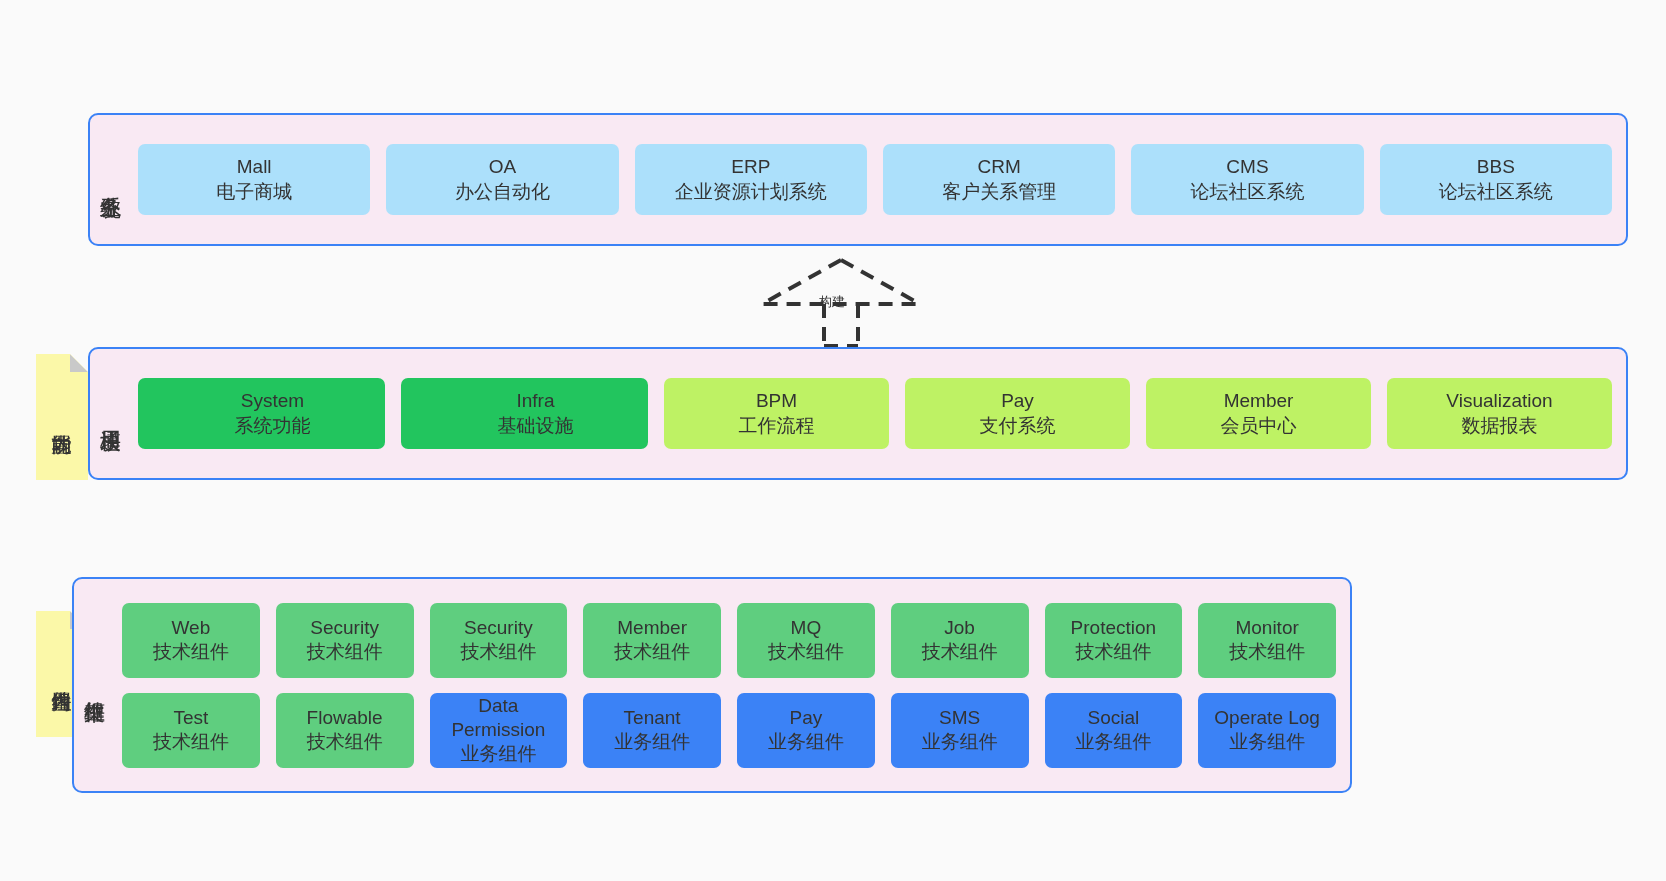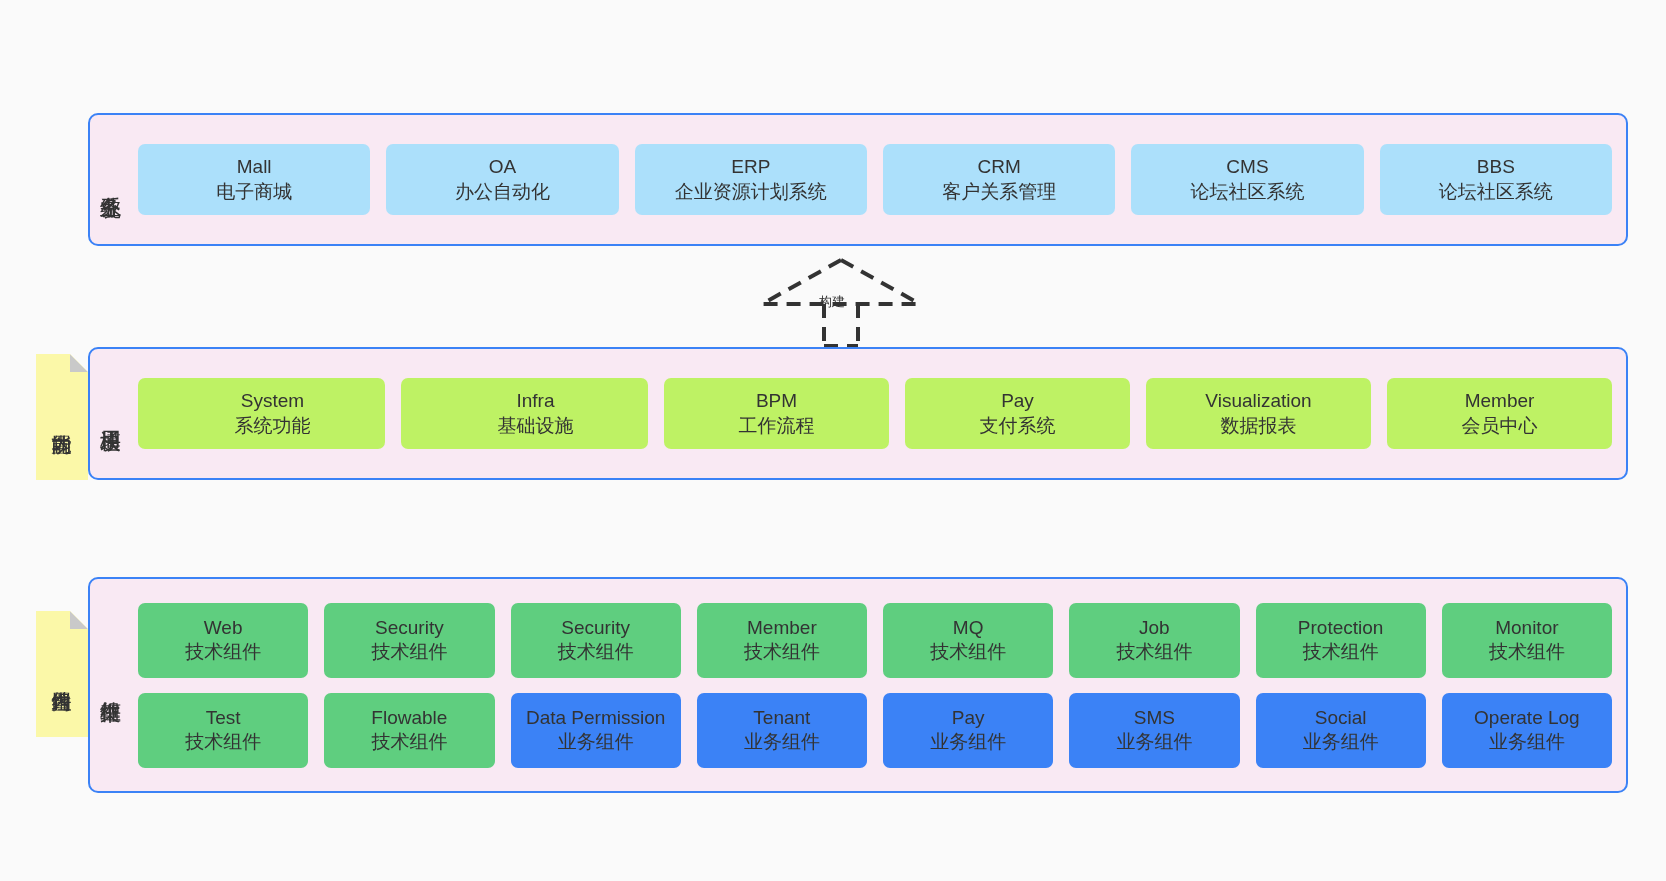--- a/index.html
+++ b/index.html
@@ -80,33 +80,33 @@
     line-height: 1.27;
     color: #333333;
     box-sizing: border-box;
     padding: 4px 6px;
     user-select: none;
   }
   .node .en { display: block; white-space: normal; }
   .node .cn { display: block; white-space: nowrap; }
 
   .node.blue        { background: #ace0fb; }
-  .node.red         { background: #bef264; padding-left: 28px; }
+  .node.red         { background: #22c55e; padding-left: 28px; }
   .node.pink        { background: #bef264; }
   .node.green       { background: #5fce7f; }
   .node.lightgreen  { background: #3b82f6; }
 
   
   #layer-business { left: 88px;  top: 113px; width: 1540px; height: 133px; }
   #layer-business .node { height: 71px; }
 
   #layer-common   { left: 88px;  top: 347px; width: 1540px; height: 133px; }
   #layer-common .node { height: 71px; }
 
-  #layer-framework{ left: 88px;  top: 577px; width: 1540px; height: 216px; }
+  #layer-framework{ left: 72px;  top: 577px; width: 1280px; height: 216px; }
   #layer-framework .node { height: 75px; }
   #layer-framework .layer-body { gap: 15px; }
 
   
   .note {
     position: absolute;
     width: 52px;
     background: #fbf8a8;
     box-sizing: border-box;
     display: flex;
@@ -219,26 +219,26 @@
         </div>
         <div class="node pink">
           <span class="en">BPM</span>
           <span class="cn">工作流程</span>
         </div>
         <div class="node pink">
           <span class="en">Pay</span>
           <span class="cn">支付系统</span>
         </div>
         <div class="node pink">
+          <span class="en">Member</span>
+          <span class="cn">会员中心</span>
+        </div>
+        <div class="node pink">
           <span class="en">Visualization</span>
           <span class="cn">数据报表</span>
-        </div>
-        <div class="node pink">
-          <span class="en">Member</span>
-          <span class="cn">会员中心</span>
         </div>
       </div>
     </div>
   </div>
 
 
   <div class="note" id="note-framework">
     <span class="fold"></span>
     <span class="note-text">内置组件</span>
   </div>

